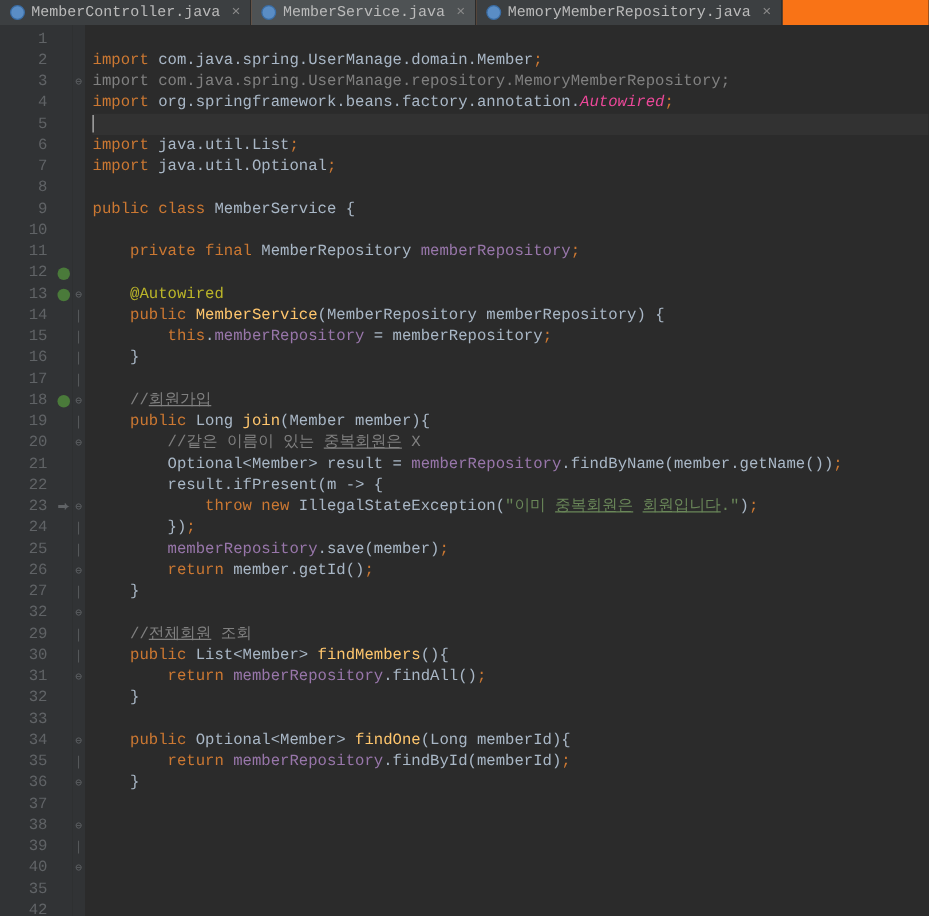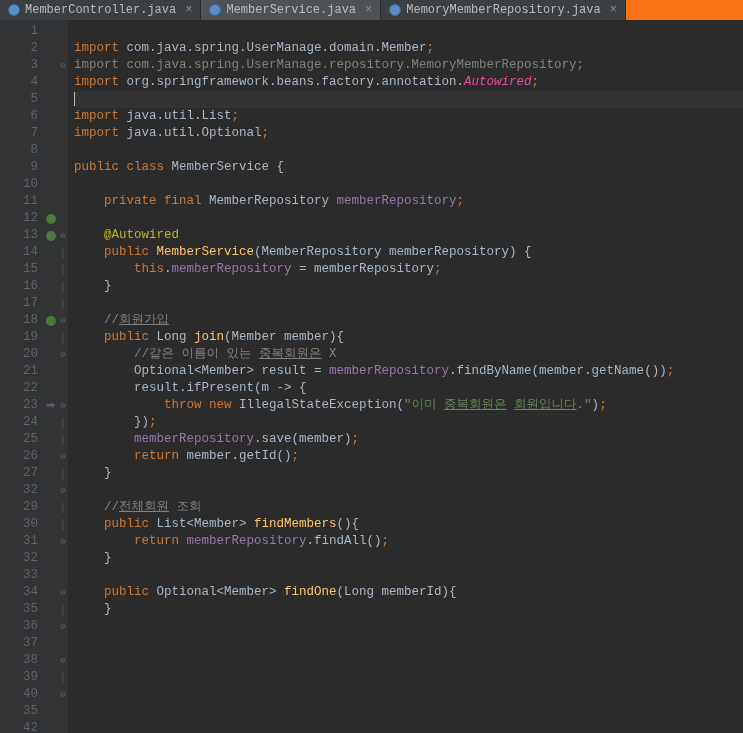--- a/index.html
+++ b/index.html
@@ -239,17 +239,18 @@
     <div class="line">        <span class="fld">memberRepository</span><span>.save(member)</span><span class="sep">;</span></div>
     <div class="line">        <span class="kw">return </span><span>member.getId()</span><span class="sep">;</span></div>
     <div class="line">    <span>}</span></div>
     <div class="line"></div>
     <div class="line">    <span class="com">//</span><span class="comU">전체회원</span><span class="com"> 조회</span></div>
     <div class="line">    <span class="kw">public </span><span>List&lt;Member&gt; </span><span class="mth">findMembers</span><span>(){</span></div>
     <div class="line">        <span class="kw">return </span><span class="fld">memberRepository</span><span>.findAll()</span><span class="sep">;</span></div>
     <div class="line">    <span>}</span></div>
     <div class="line"></div>
     <div class="line">    <span class="kw">public </span><span>Optional&lt;Member&gt; </span><span class="mth">findOne</span><span>(Long memberId){</span></div>
+    <div class="line">        <span class="kw">return </span><span class="fld">memberRepository</span><span>.findById(memberId)</span><span class="sep">;</span></div>
     <div class="line">    <span>}</span></div>
     <div class="line"></div>
     <div class="line"></div>
   </div>
 </div>
 
 </body></html>

